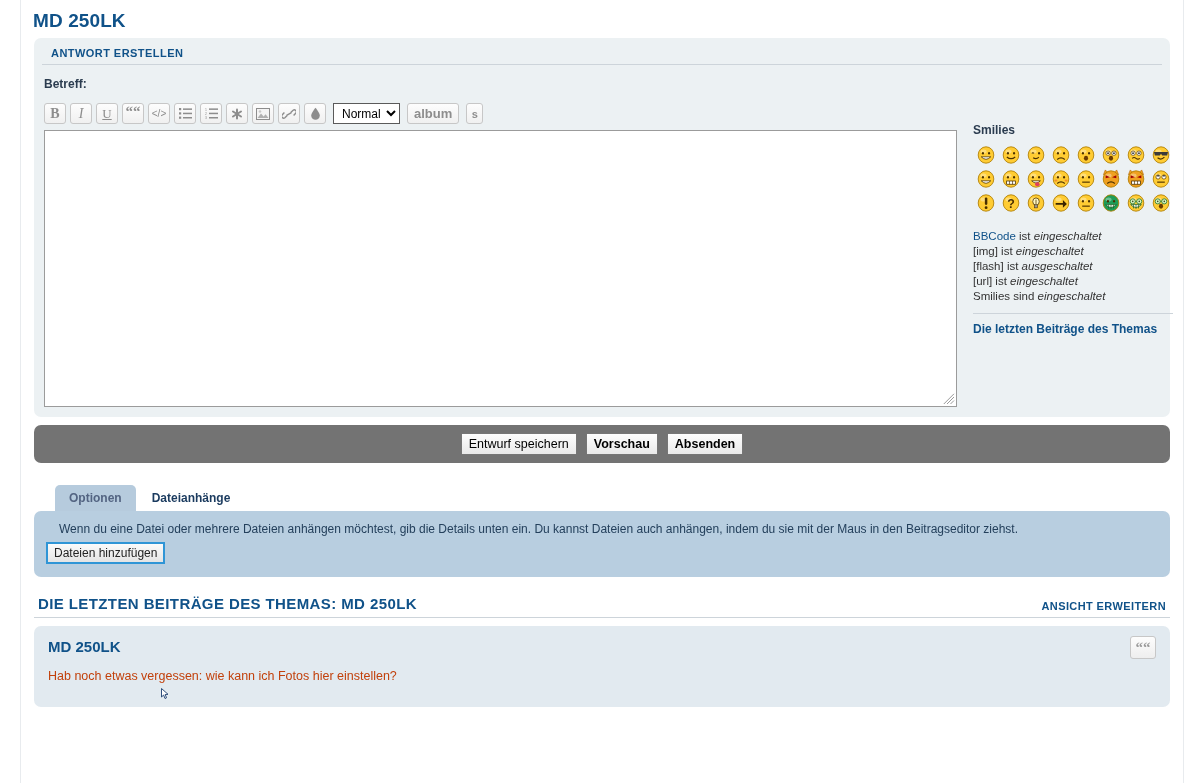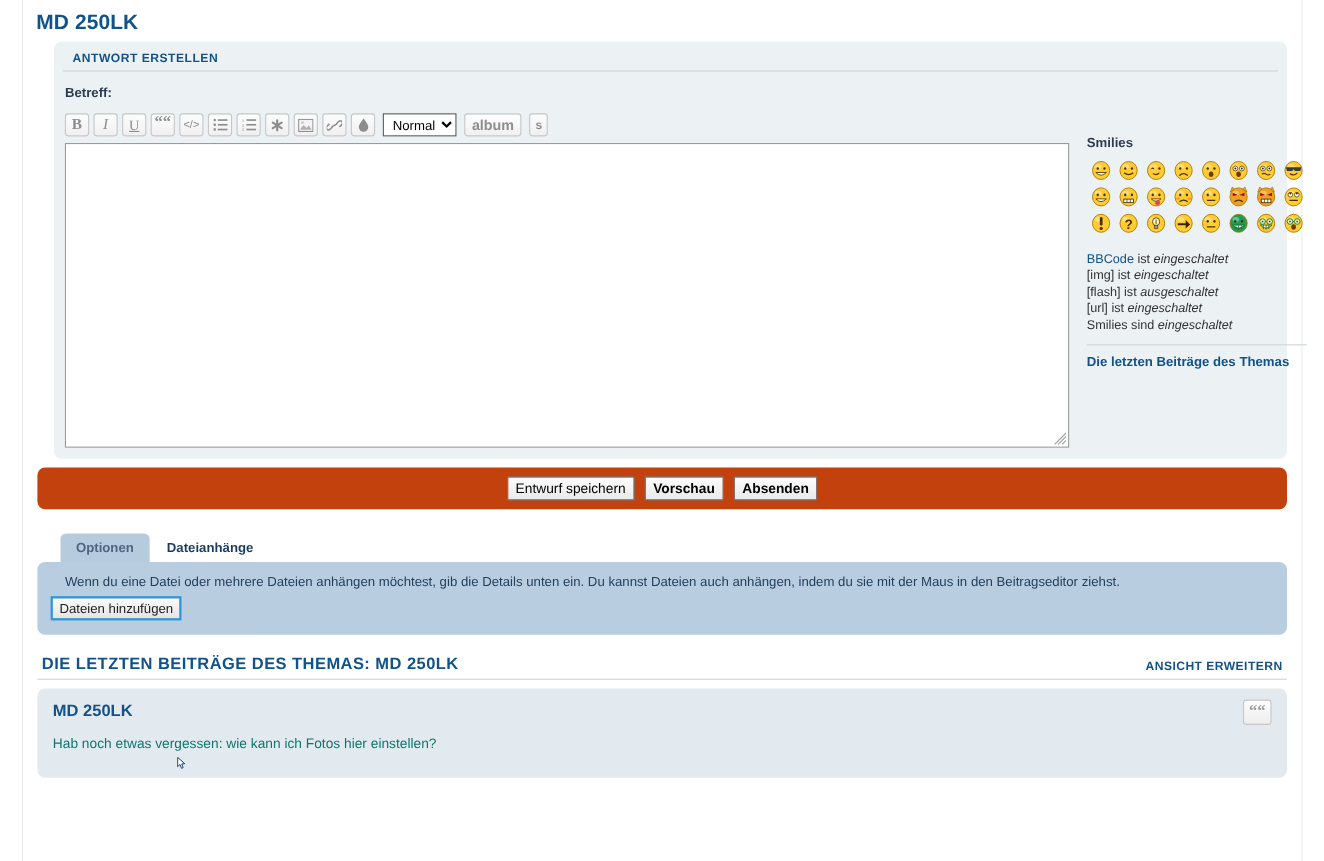--- a/index.html
+++ b/index.html
@@ -22,21 +22,21 @@
 
   
   .page-title {
     margin: 0; padding: 10px 0 6px 12px;
     font-size: 19px; font-weight: bold; color: #105289;
     letter-spacing: .1px;
   }
 
   
   .panel {
-    margin: 0 13px 0 28px;
+    margin: 0 13px 0 13px;
     background: #ecf1f3;
     border-radius: 7px;
     padding: 0 0 6px 0;
   }
   .panel-head {
     margin: 0 8px;
     padding: 9px 0 5px 9px;
     border-bottom: 1px solid #cdd4da;
     font-size: 11px; font-weight: bold; color: #105289;
     letter-spacing: .45px;
@@ -133,21 +133,21 @@
   .bbinfo { margin-top: 14px; line-height: 13px; font-size: 11.5px; color: #333; }
   .bbinfo div { padding: 1px 0; }
   .bbinfo a { color: #105289; text-decoration: none; }
   .bbinfo em { font-style: italic; }
   .bbsep { border-top: 1px solid #cdd4da; margin: 9px 0 8px 0; }
   .lastposts-link { font-size: 12px; font-weight: bold; color: #105289; text-decoration: none; }
 
   
   .submit-bar {
     margin: 8px 13px 0 13px;
-    background: #c2410c;
+    background: #737373;
     border-radius: 7px;
     height: 38px;
     display: flex; align-items: center; justify-content: center;
     gap: 9px;
   }
   .btn {
     border: 1px solid #767676;
     background: linear-gradient(#fdfdfd, #e9e9e9);
     font-family: "Liberation Sans", sans-serif;
     font-size: 12.5px; color: #000;
@@ -205,21 +205,21 @@
   .post {
     position: relative;
     margin: 8px 13px 0 13px;
     background: #e2eaf0;
     border-radius: 7px;
     padding: 12px 14px 24px 14px;
   }
   .post-title { font-size: 15px; font-weight: bold; color: #105289; margin: 0 0 6px 0; }
   .post-meta { font-size: 11.5px; color: #4c566a; display: flex; align-items: center; gap: 5px; }
   .post-meta .author { font-weight: bold; color: #105289; }
-  .post-body { margin-top: 14px; font-size: 12.5px; color: #0f766e; }
+  .post-body { margin-top: 14px; font-size: 12.5px; color: #c2410c; }
   .quote-btn {
     position: absolute; right: 14px; top: 10px;
     width: 26px; height: 23px;
     border: 1px solid #c7c7c7; border-radius: 3px;
     background: linear-gradient(#fdfdfd, #eeeeee);
     color: #9a9a9a;
     display: flex; align-items: center; justify-content: center;
     font-family: "Liberation Serif", serif; font-weight: bold; font-size: 15px;
     cursor: pointer;
   }

